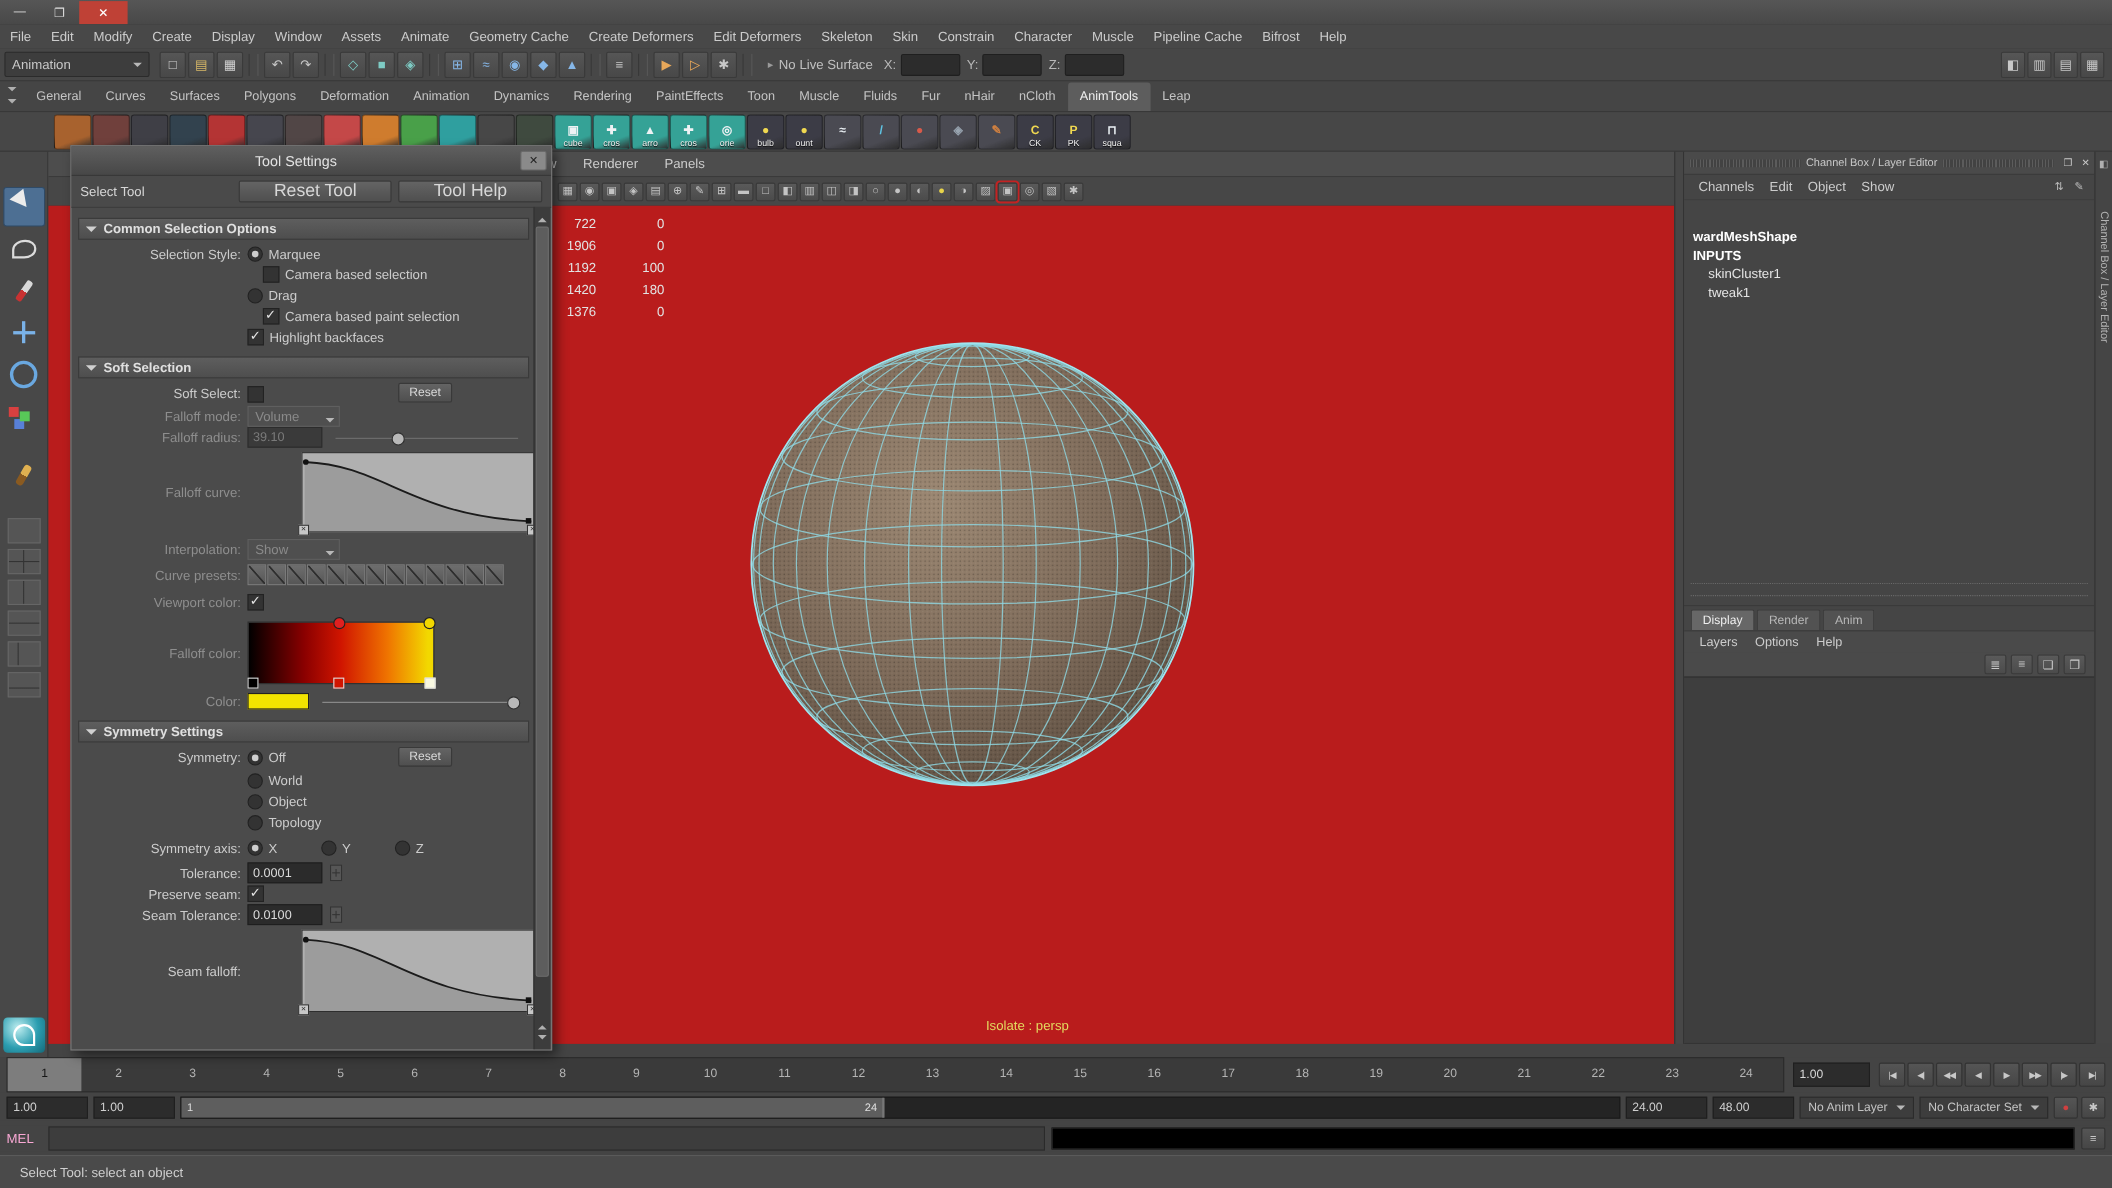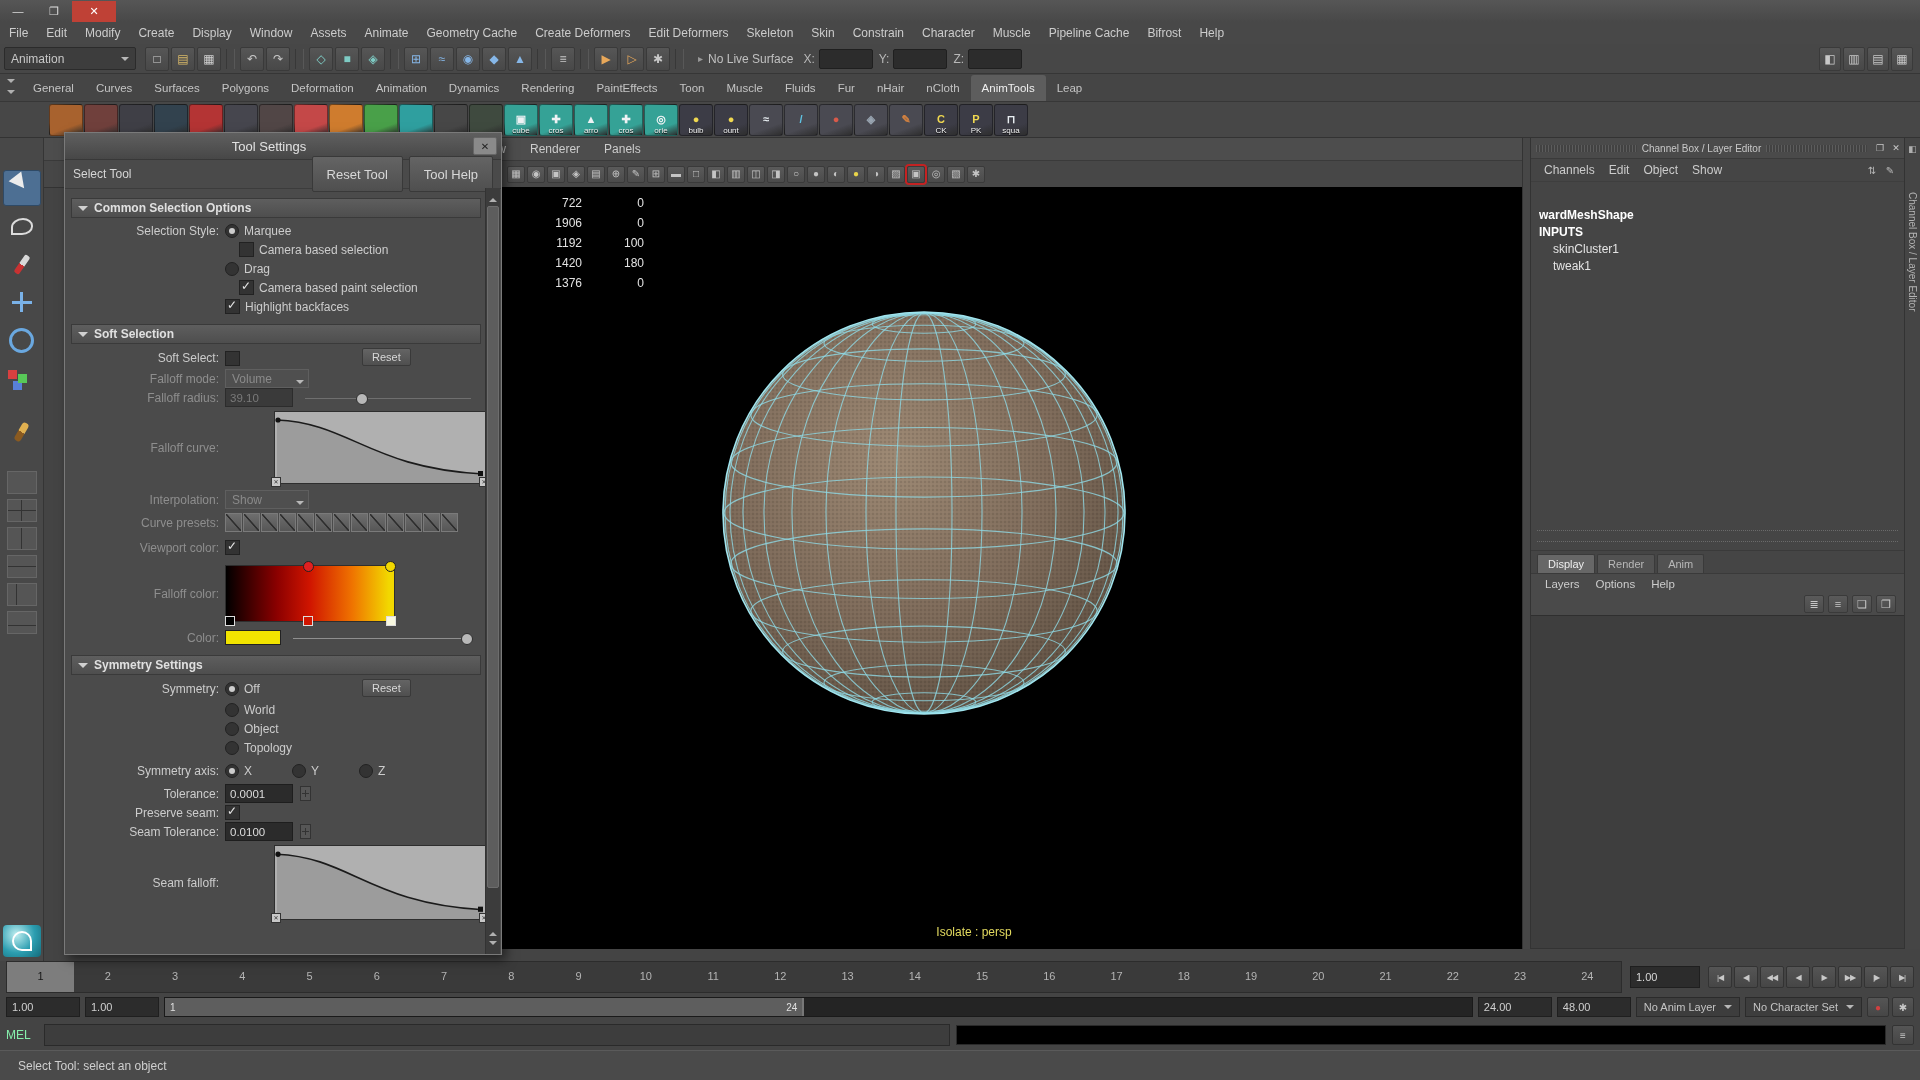--- a/index.html
+++ b/index.html
@@ -88,21 +88,21 @@
 
   
   #vparea{position:absolute;left:44px;top:0;width:1478px;height:811px;background:#444;}
   #pmenus{height:22px;background:#4d4d4d;border-bottom:1px solid #3a3a3a;display:flex;align-items:center;padding-left:420px;}
   .pmi{padding:0 12px;color:#cccccc;font-size:12px;}
   #ptools{height:26px;background:#474747;border-bottom:1px solid #333;display:flex;align-items:center;padding-left:462px;}
   .vicon{width:18px;height:17px;margin:0 1px;border-radius:2px;background:linear-gradient(#5a5a5a,#4b4b4b);
     border:1px solid #3a3a3a;display:flex;align-items:center;justify-content:center;box-sizing:border-box;}
   .vicon .g{font-size:10px;color:var(--c,#c4c4c4);line-height:1;}
   .vicon.highlight{box-shadow:0 0 0 2px #c42222;}
-  #canvas{position:absolute;left:0;top:49px;width:1478px;height:762px;background:#000000;overflow:hidden;margin-left:40px;}
+  #canvas{position:absolute;left:0;top:49px;width:1478px;height:762px;background:#b91c1c;overflow:hidden;}
   .hudcol{position:absolute;top:6px;line-height:20px;font-size:12px;color:#e2e2e2;text-align:right;}
   #hudc1{left:438px;width:60px;}
   #hudc2{left:508px;width:52px;}
   #isolate{position:absolute;left:780px;top:738px;width:220px;text-align:center;color:#e3da5f;font-size:12px;}
   #pbhud{position:absolute;left:1262px;top:700px;}
   .pbrow{height:20px;font-size:12px;}
   .pbl{display:inline-block;width:118px;color:#4ecb4e;font-weight:bold;}
   .pbv{color:#ececec;font-weight:bold;}
 
   
@@ -153,37 +153,37 @@
   #rangebar{flex:1;height:18px;background:#242424;border:1px solid #1a1a1a;position:relative;}
   #rangein{position:absolute;left:0;top:0;bottom:0;width:48%;background:#5e5e5e;display:flex;align-items:center;justify-content:space-between;
     padding:0 5px;color:#e0e0e0;font-size:10px;border-right:2px solid #777;}
   .rdd{height:18px;background:#3d3d3d;border:1px solid #2b2b2b;color:#c4c4c4;font-size:11px;display:flex;align-items:center;padding:0 7px;gap:8px;}
   .ric{width:20px;height:18px;display:flex;align-items:center;justify-content:center;background:linear-gradient(#555,#464646);
     border:1px solid #333;border-radius:2px;font-size:10px;}
   .ric .g{color:var(--c,#c8c8c8);}
 
   
   #cmdrow{position:absolute;left:0;top:1023px;width:1920px;height:24px;background:#444;display:flex;align-items:center;padding:0 6px;box-sizing:border-box;gap:6px;}
-  #cmdlabel{width:32px;color:#86efac;font-size:12px;}
+  #cmdlabel{width:32px;color:#f9a8d4;font-size:12px;}
   #cmdinput{width:900px;height:18px;background:#3d3d3d;border:1px solid #2a2a2a;color:#ddd;font-family:"DejaVu Sans Mono",monospace;font-size:11px;}
   #cmdresult{flex:1;height:18px;background:#000;border:1px solid #2a2a2a;}
   #helprow{position:absolute;left:0;top:1050px;width:1920px;height:30px;background:#4a4a4a;border-top:1px solid #5a5a5a;
     display:flex;align-items:center;padding-left:18px;box-sizing:border-box;color:#cfcfcf;font-size:12px;}
 
   
   #tswin{position:absolute;left:64px;top:132px;width:438px;height:823px;background:#4b4b4b;border:1px solid #7a7a7a;
     box-shadow:4px 5px 10px rgba(0,0,0,.5);z-index:50;box-sizing:border-box;}
   #ts-tb{height:26px;background:linear-gradient(#5f5f5f,#474747);display:flex;align-items:center;border-bottom:1px solid #383838;}
   #ts-tb .win-title{flex:1;text-align:center;color:#e2e2e2;font-size:13px;}
   #ts-tb .win-close{width:22px;height:16px;margin-right:4px;background:#8a8a8a;color:#222;font-size:10px;display:flex;
     align-items:center;justify-content:center;border:1px solid #666;border-radius:2px;}
   #ts-toolrow{height:28px;background:#4a4a4a;border-bottom:1px solid #3c3c3c;display:flex;align-items:center;padding:0 8px;gap:6px;}
   #ts-toolrow .ts-toolname{flex:1;color:#d6d6d6;}
-  .mbtn{height:36px;padding:0 14px;background:linear-gradient(#646464,#4f4f4f);border:1px solid #393939;border-radius:2px;
-    color:#d8d8d8;font-size:13px;font-family:inherit;}
+  .mbtn{height:20px;padding:0 31px;background:linear-gradient(#646464,#4f4f4f);border:1px solid #393939;border-radius:2px;
+    color:#d8d8d8;font-size:16px;font-family:inherit;}
   .mbtn.sm{height:18px;padding:0 9px;font-size:11px;position:absolute;left:291px;top:1px;}
   #ts-body{position:absolute;left:0;top:55px;right:0;bottom:0;padding:8px 20px 0 6px;overflow:hidden;}
   #ts-scroll{position:absolute;right:1px;top:0;bottom:0;width:14px;background:#3c3c3c;border-left:1px solid #333;}
   .sb-thumb{position:absolute;left:1px;right:1px;top:18px;height:680px;background:#5d5d5d;border:1px solid #6d6d6d;border-radius:2px;}
   .sb-a{position:absolute;left:3px;width:0;height:0;border:4px solid transparent;}
   .sb-a.up{top:6px;border-bottom-color:#b0b0b0;}
   .sb-a.up2{bottom:18px;border-bottom-color:#b0b0b0;}
   .sb-a.dn{bottom:5px;border-top-color:#b0b0b0;}
   .sec{height:18px;margin:2px 0 3px;background:linear-gradient(#5e5e5e,#4e4e4e);border:1px solid #3a3a3a;
     display:flex;align-items:center;padding-left:6px;font-weight:bold;color:#e0e0e0;font-size:12px;gap:6px;}

